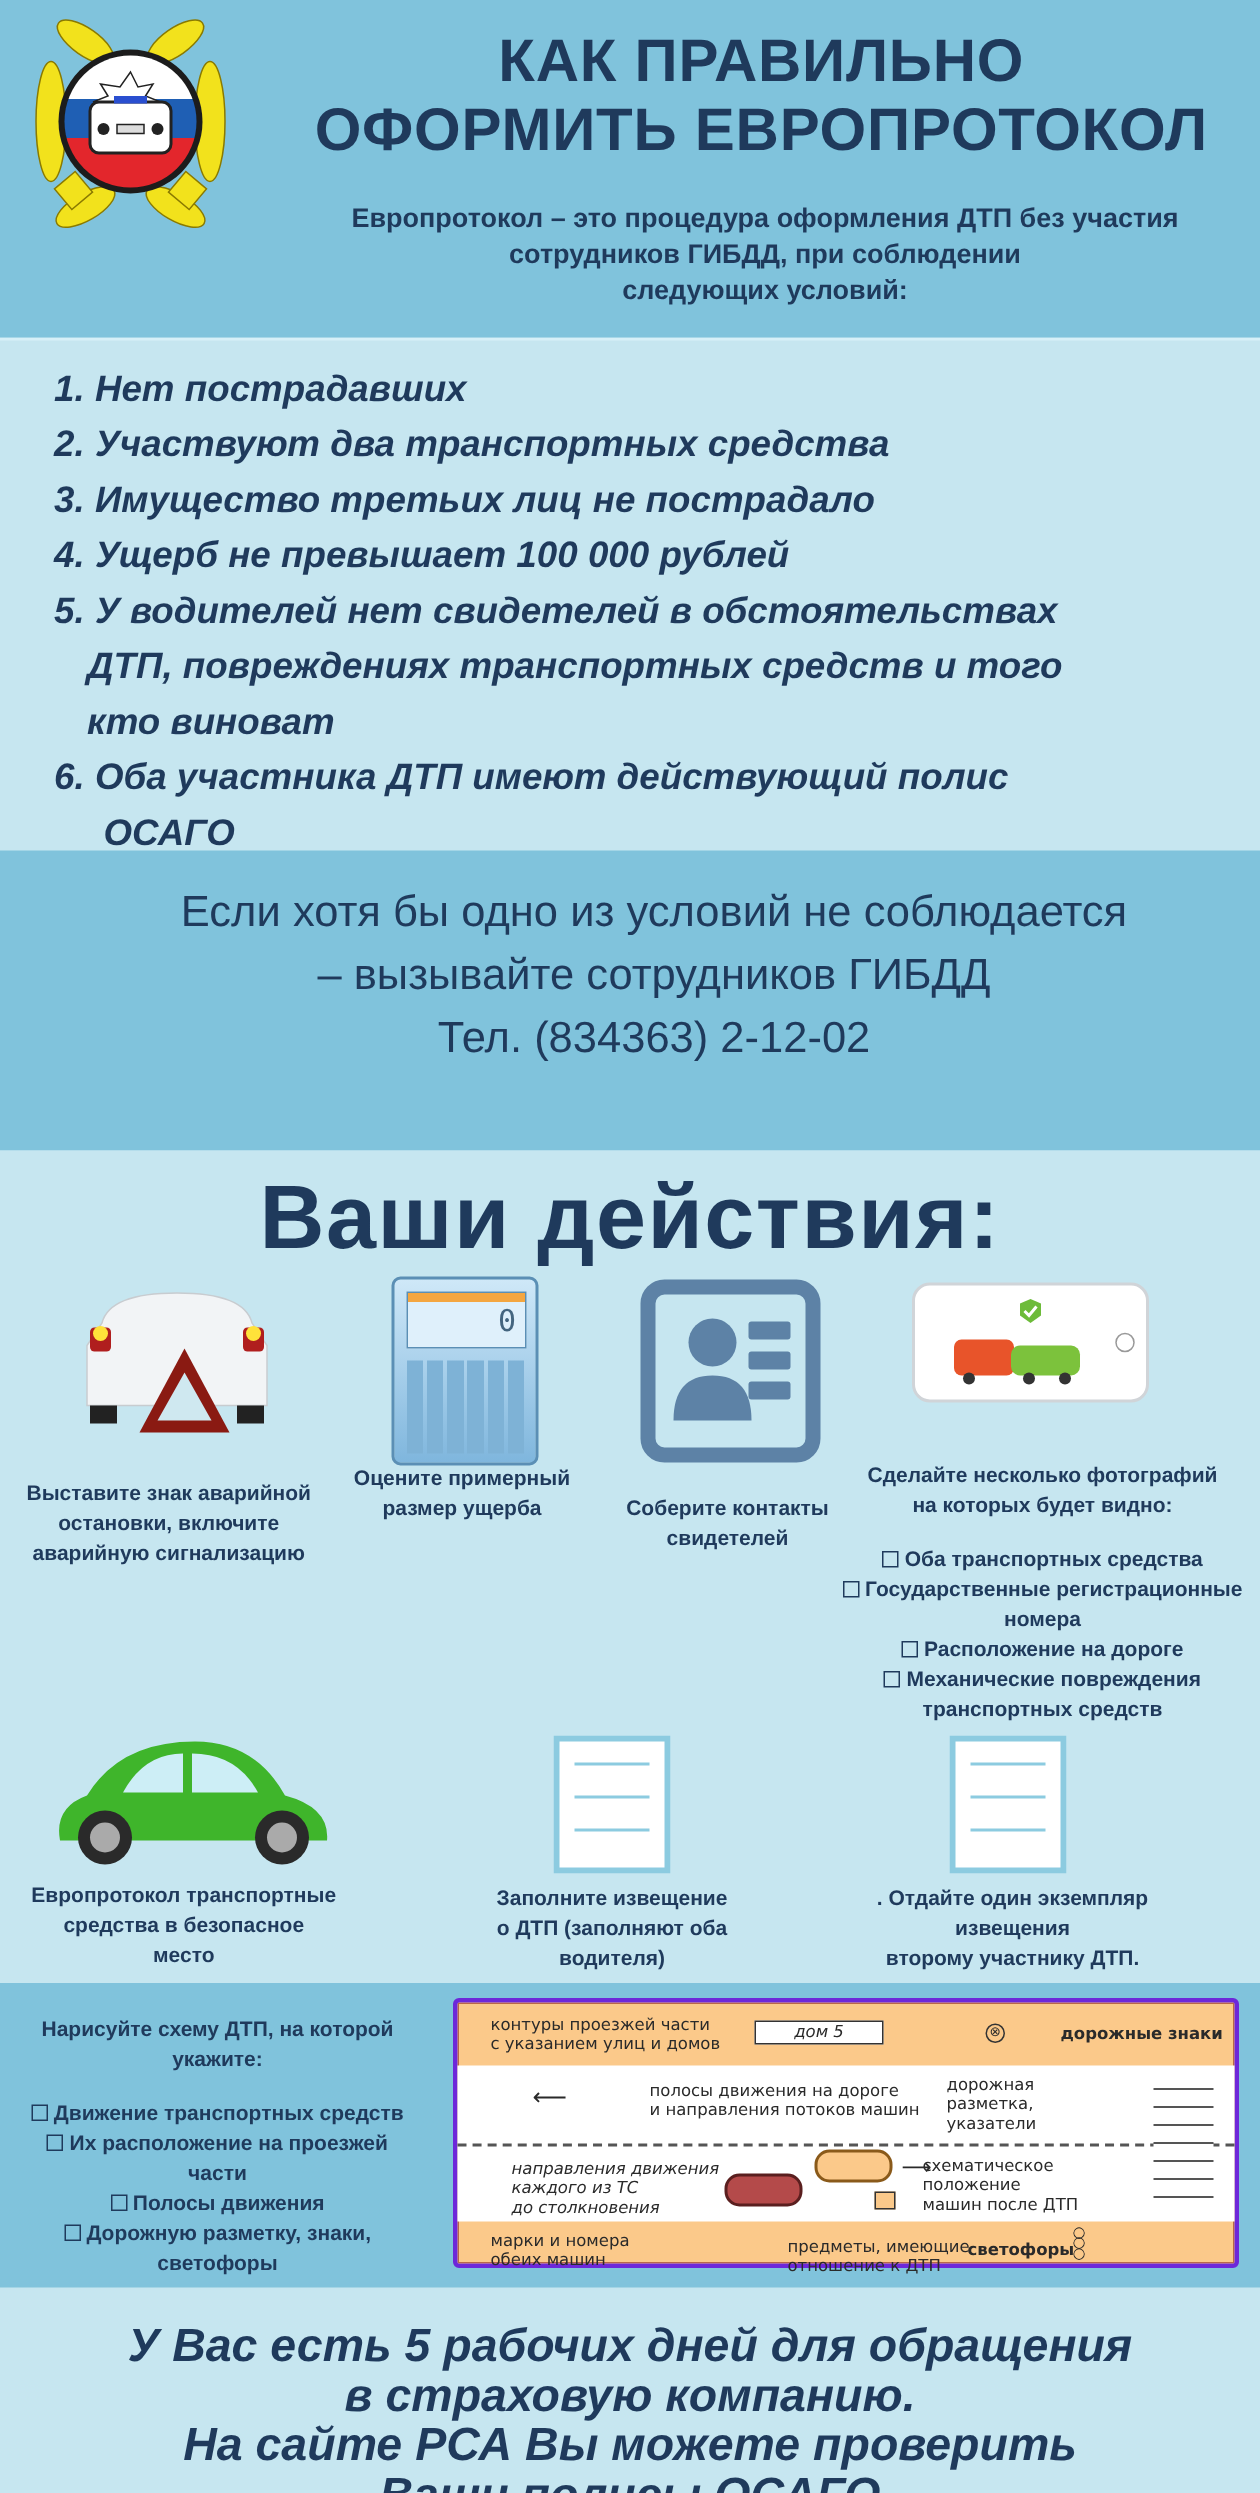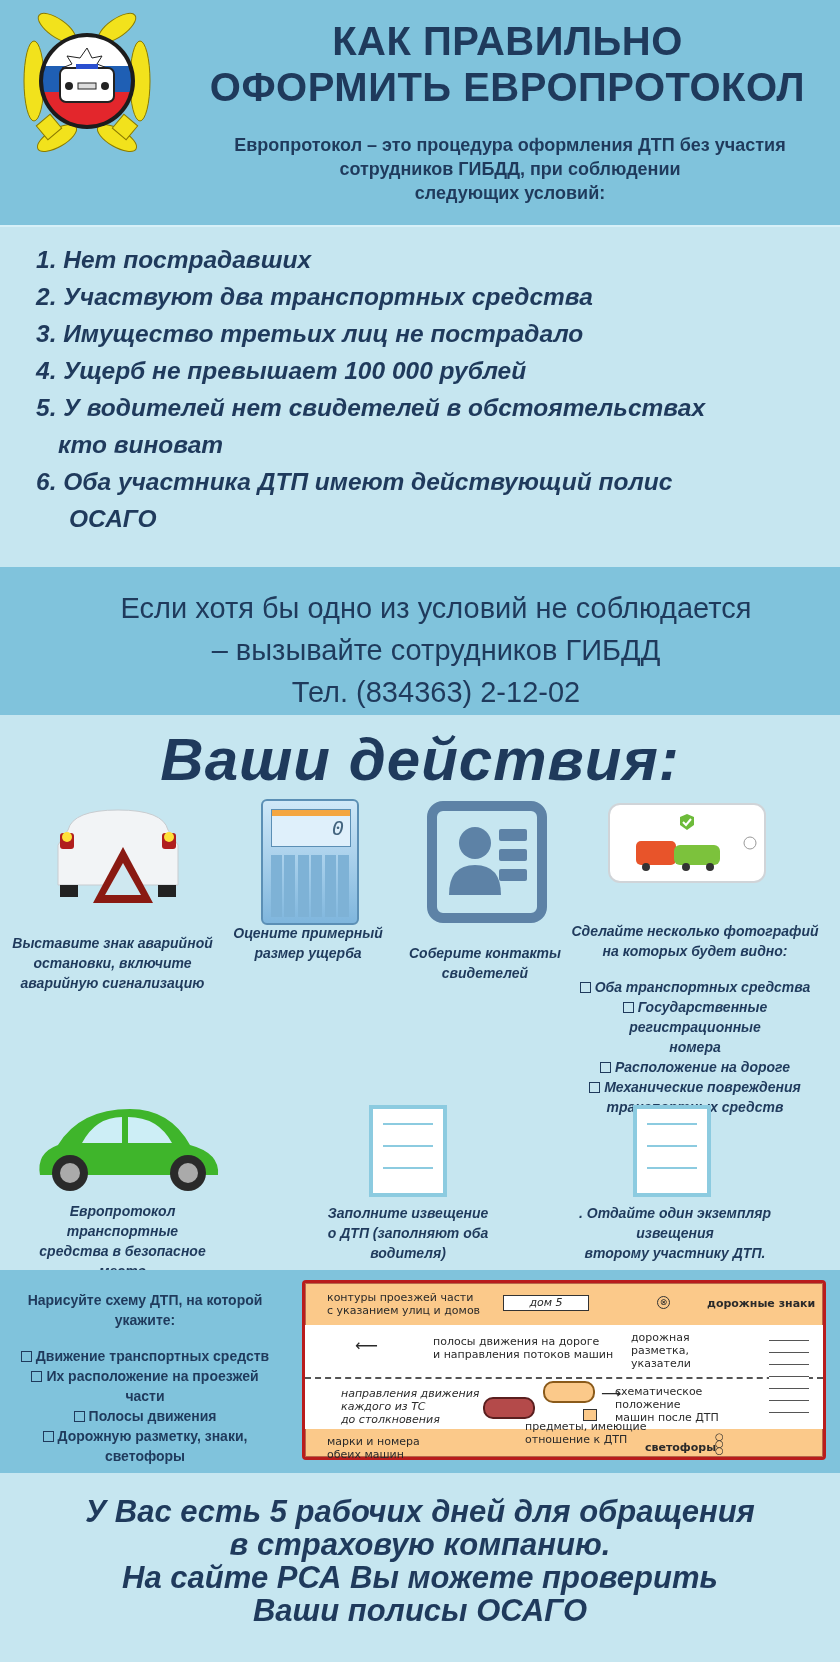--- a/index.html
+++ b/index.html
@@ -6,30 +6,30 @@
   body { width: 840px; height: 1662px; background: #c6e6f0; font-family: "Liberation Sans", sans-serif; color: #1f3a5c; overflow: hidden; }
   .band-dark { background: #80c3dc; padding-left: 32px; }
   .band-light { background: #c6e6f0; }
   #header { position: relative; height: 225px; }
   #emblem { position: absolute; left: 12px; top: 6px; width: 150px; height: 150px; }
   #title { position: absolute; left: 175px; right: 0; top: 18px; text-align: center; font-weight: bold; font-size: 40px; line-height: 46px; letter-spacing: 0.5px; color: #1f3a5c; }
   #subtitle { position: absolute; left: 190px; right: 10px; top: 133px; text-align: center; font-weight: bold; font-size: 18px; line-height: 24px; color: #1f3a5c; }
   #conditions { height: 342px; padding: 14px 4px 0 36px; border-top: 2px solid #d7f0f8; }
   #conditions .cond { font-style: italic; font-weight: bold; font-size: 24.5px; line-height: 37px; color: #1f3a5c; }
   #conditions .cond .cont { display: block; padding-left: 22px; }
-  #warning { height: 148px; text-align: center; padding-top: 20px; font-size: 29px; line-height: 42px; color: #1f3a5c; }
-  #actions { position: relative; height: 555px; font-style: italic; }
+  #warning { height: 200px; text-align: center; padding-top: 20px; font-size: 29px; line-height: 42px; color: #1f3a5c; }
+  #actions { position: relative; height: 555px; }
   #actions-title { position: absolute; left: 0; right: 0; top: 10px; text-align: center; font-weight: bold; font-size: 60px; color: #1f3a5c; letter-spacing: 1px; }
   .act { position: absolute; text-align: center; font-weight: bold; font-size: 14px; line-height: 20px; color: #1f3a5c; }
   .act .cap { display: block; }
   .ico { position: absolute; }
   #scheme { position: relative; height: 203px; }
   #scheme-text { position: absolute; left: 10px; top: 20px; width: 270px; text-align: center; font-weight: bold; font-size: 14px; line-height: 20px; color: #1f3a5c; }
   #scheme-text .gap { height: 16px; }
-  #diagram { position: absolute; left: 302px; top: 10px; width: 524px; height: 180px; background: #fbc98a; border: 3px solid #b91c1c; border-radius: 4px; box-shadow: 0 0 0 1px #b8664a inset; font-size: 11px; color: #222; }
+  #diagram { position: absolute; left: 302px; top: 10px; width: 524px; height: 180px; background: #fbc98a; border: 3px solid #6d28d9; border-radius: 4px; box-shadow: 0 0 0 1px #b8664a inset; font-size: 11px; color: #222; }
   .dg-lbl { position: absolute; font-size: 11px; line-height: 13px; font-family: "DejaVu Sans", sans-serif; color: #2a2a2a; }
   #road { position: absolute; left: 0; right: 0; top: 42px; height: 104px; background: #ffffff; }
   #road .dash { position: absolute; left: 0; right: 0; top: 52px; border-top: 2px dashed #555; }
   #footer { height: 177px; text-align: center; padding-top: 22px; font-style: italic; font-weight: bold; font-size: 31px; line-height: 33px; color: #1f3a5c; }
   .box { display: inline-block; width: 11px; height: 11px; border: 1px solid #1f3a5c; margin-right: 4px; vertical-align: -1px; }
 </style>
 </head>
 <body>
 
 <section id="header" class="band-dark">
@@ -72,20 +72,21 @@
     <div>следующих условий:</div>
   </div>
 </section>
 
 <section id="conditions" class="band-light">
   <div class="cond"><span>1.</span> <span>Нет пострадавших</span></div>
   <div class="cond"><span>2.</span> <span>Участвуют два транспортных средства</span></div>
   <div class="cond"><span>3.</span> <span>Имущество третьих лиц не пострадало</span></div>
   <div class="cond"><span>4.</span> <span>Ущерб не превышает 100 000 рублей</span></div>
   <div class="cond"><span>5.</span> <span>У водителей нет  свидетелей в  обстоятельствах</span>
+    <span class="cont">ДТП, повреждениях транспортных средств и того</span>
     <span class="cont">кто виноват</span>
   </div>
   <div class="cond"><span>6.</span> <span>Оба  участника  ДТП  имеют  действующий полис</span>
     <span class="cont" style="padding-left:33px">ОСАГО</span>
   </div>
 </section>
 
 <section id="warning" class="band-dark">
   <div>Если хотя бы одно из условий не соблюдается</div>
   <div>– вызывайте сотрудников ГИБДД</div>
@@ -250,21 +251,21 @@
           <div>схематическое</div>
           <div>положение</div>
           <div>машин после ДТП</div>
         </div>
       <div style="position:absolute;right:14px;top:8px;width:40px;height:86px;background:repeating-linear-gradient(#fff 0 7px,#555 7px 8px,#fff 8px 12px);"></div>
     </div>
     <div class="dg-lbl" style="left:22px;top:152px;">
         <div>марки и номера</div>
         <div>обеих машин</div>
       </div>
-    <div class="dg-lbl" style="left:220px;top:137px;">
+    <div class="dg-lbl" style="left:220px;top:156px;">
         <div>предметы, имеющие</div>
         <div>отношение к ДТП</div>
       </div>
     <div class="dg-lbl" style="left:340px;top:158px;font-weight:bold;">светофоры</div>
     <div class="dg-lbl" style="left:410px;top:150px;font-size:10px;line-height:7px;">○<br>○<br>○</div>
   </div>
 </section>
 
 <section id="footer" class="band-light">
   <div>У Вас есть 5 рабочих дней для обращения</div>

